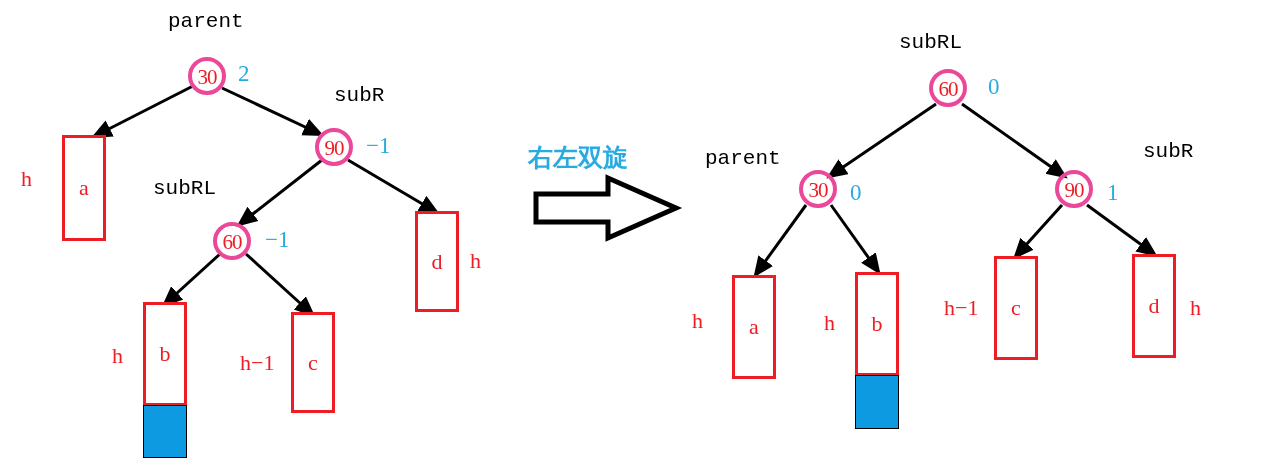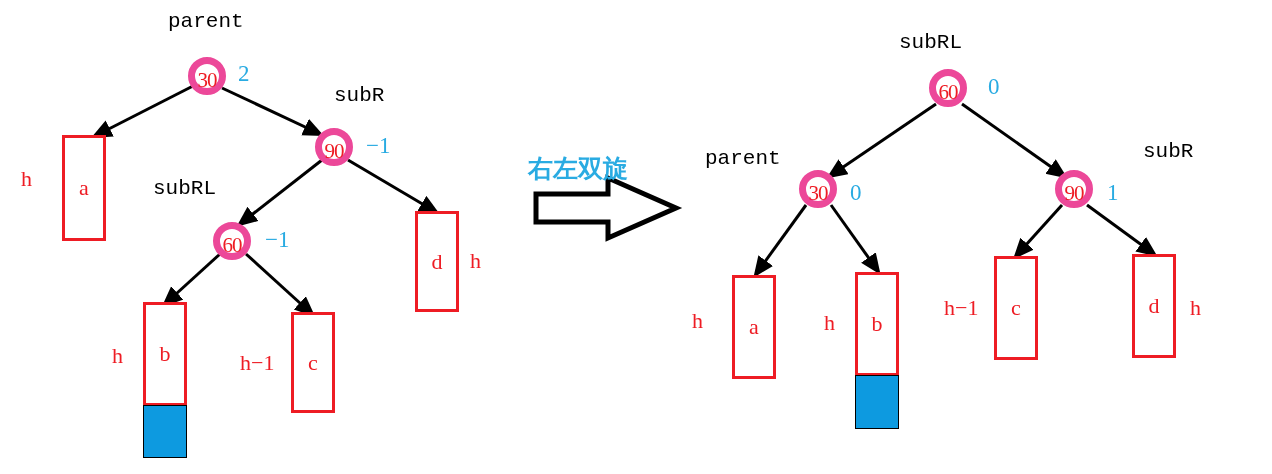--- a/index.html
+++ b/index.html
@@ -22,21 +22,21 @@
     left: 0;
     top: 0;
     width: 1272px;
     height: 474px;
     pointer-events: none;
   }
   .node {
     position: absolute;
     width: 38px;
     height: 38px;
-    border: 7px solid #ec4899;
+    border: 4px solid #ec4899;
     border-radius: 50%;
     box-sizing: border-box;
     background: transparent;
     color: #ee1c24;
     font-family: "Liberation Serif", serif;
     font-size: 21px;
     line-height: 32px;
     text-align: center;
     letter-spacing: -1px;
   }
@@ -147,21 +147,21 @@
   <div class="hlabel" style="left:112px; top:345px;">h</div>
   <div class="box" style="left:143px; top:302px; width:44px; height:104px;">b</div>
   <div class="bluebox" style="left:143px; top:405px; width:44px; height:53px;"></div>
 
   <div class="hlabel" style="left:240px; top:352px;">h−1</div>
   <div class="box" style="left:291px; top:312px; width:44px; height:101px;">c</div>
 
   <div class="box" style="left:415px; top:211px; width:44px; height:101px;">d</div>
   <div class="hlabel" style="left:470px; top:250px;">h</div>
 
-  <div class="rot-text" style="left:528px; top:156px;">右左双旋</div>
+  <div class="rot-text" style="left:528px; top:145px;">右左双旋</div>
 
   <div class="tag" style="left:899px; top:32px;">subRL</div>
   <div class="node" style="left:929px; top:69px;">60</div>
   <div class="bf" style="left:988px; top:75px;">0</div>
 
   <div class="tag" style="left:705px; top:148px;">parent</div>
   <div class="node" style="left:799px; top:170px;">30</div>
   <div class="bf" style="left:850px; top:181px;">0</div>
 
   <div class="tag" style="left:1143px; top:141px;">subR</div>

